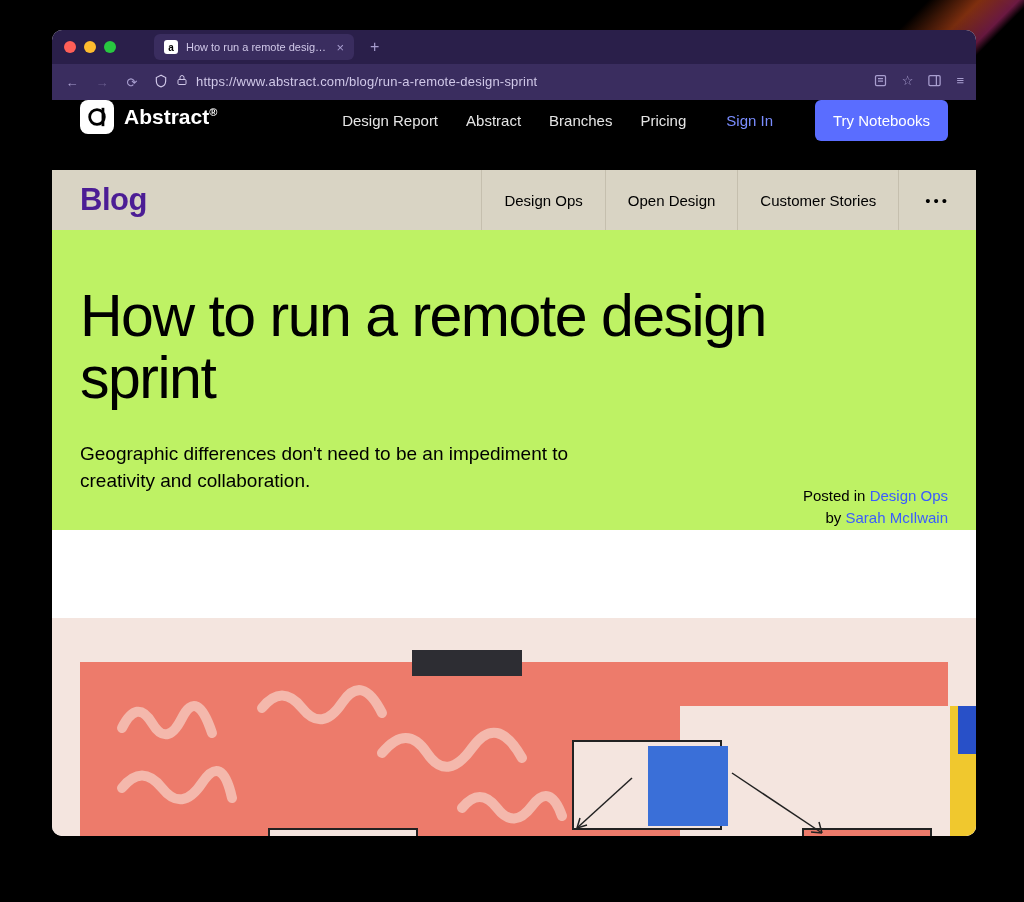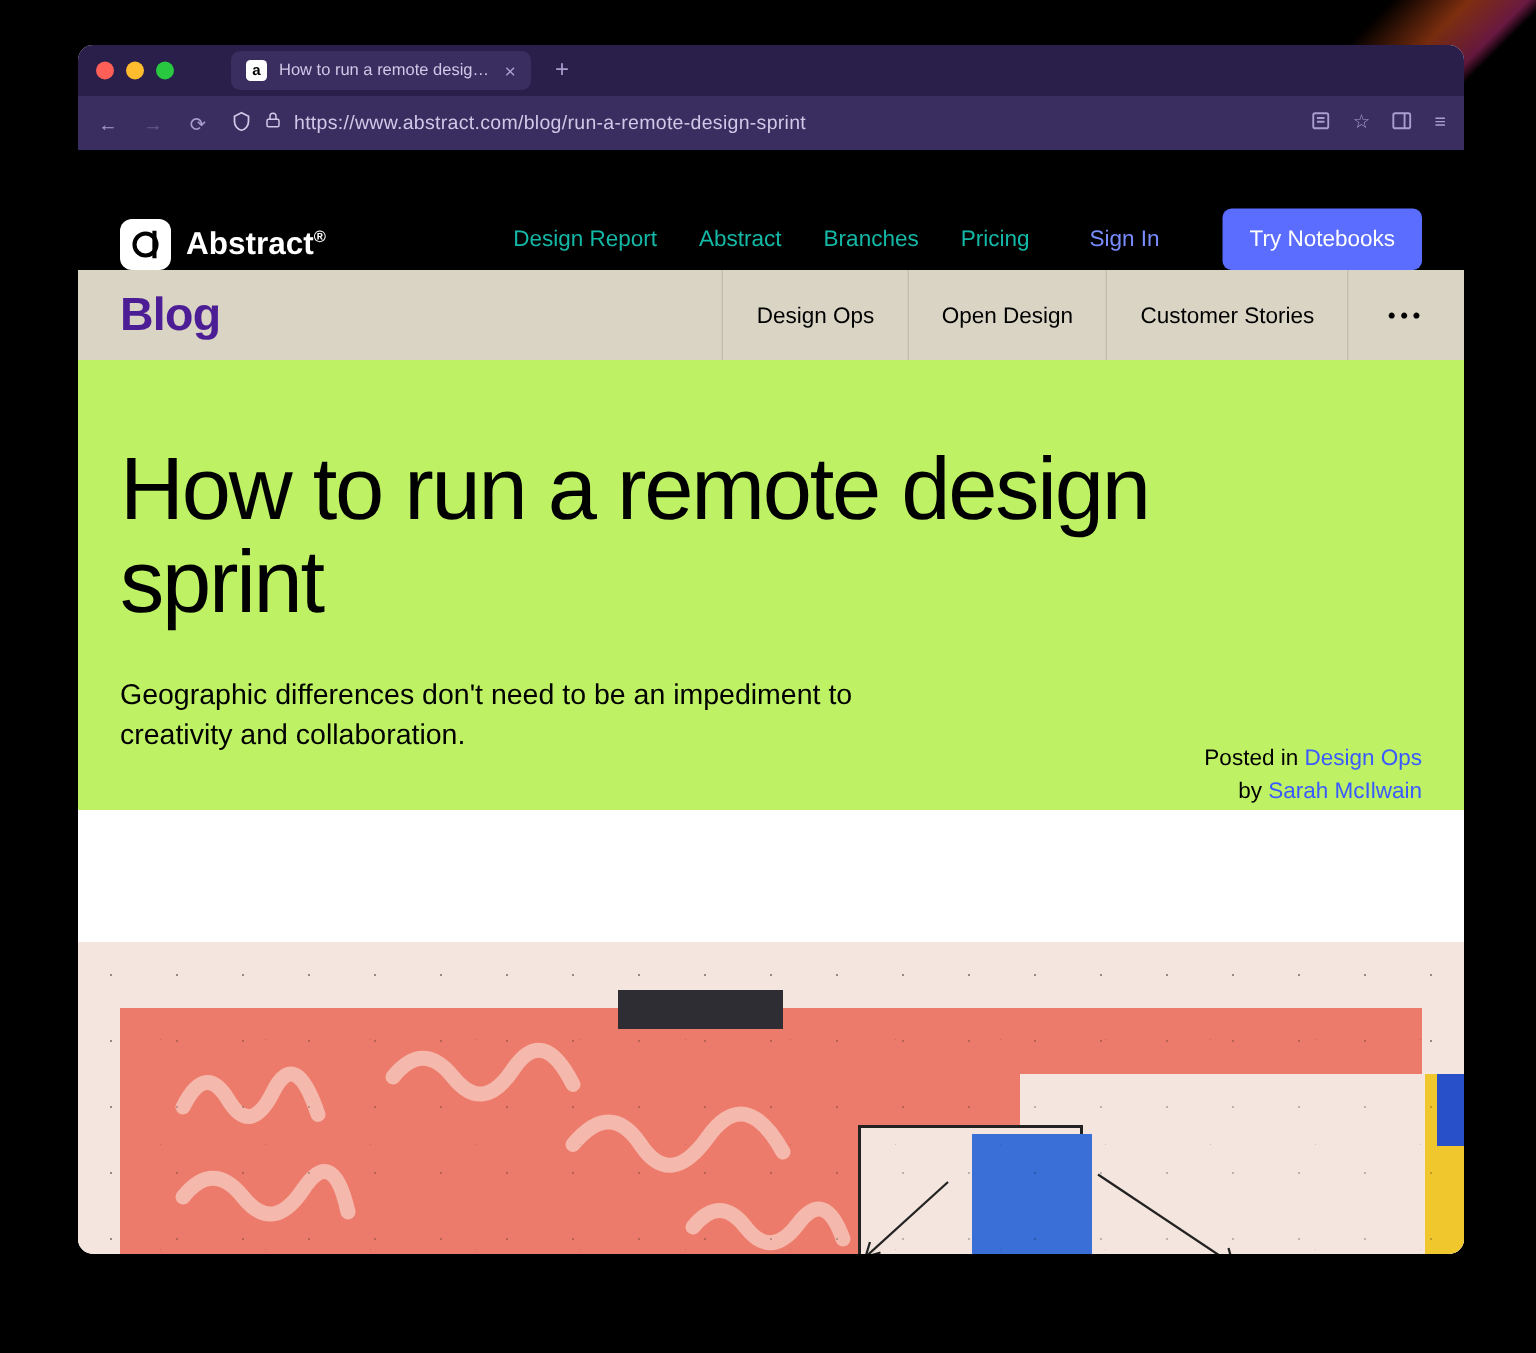--- a/index.html
+++ b/index.html
@@ -91,24 +91,24 @@
     flex: 1;
     display: flex;
     gap: 8px;
     color: #d0c8e8;
   }
   .url-text { letter-spacing: 0.2px; }
   .url-actions { display: flex; gap: 14px; }
 
   
   .site-header {
-    height: 80px;
+    height: 70px;
     background: #000;
     display: flex;
-    align-items: flex-end;
+    align-items: flex-start;
     padding: 0 28px;
     color: #fff;
     font-size: 15px;
     gap: 25px;
   }
   .brand {
     display: flex;
     align-items: center;
     gap: 10px;
     font-size: 21px;
@@ -118,21 +118,21 @@
     width: 34px; height: 34px;
     background: #fff;
     border-radius: 8px;
     display: flex;
     align-items: center;
     justify-content: center;
   }
   .brand-mark svg { width: 22px; height: 22px; }
   .brand-name sup { font-size: 11px; vertical-align: super; }
   .site-nav { display: flex; gap: 28px; margin-left: auto; align-items: center; }
-  .site-nav-link { color: #14b8a6; cursor: pointer; }
+  .site-nav-link { color: #e5e5e5; cursor: pointer; }
   .signin-link { color: #7a8dff; cursor: pointer; margin-left: 12px; }
   .cta-button {
     background: #5a6dff;
     color: #fff;
     padding: 12px 18px;
     border-radius: 6px;
     cursor: pointer;
     margin-left: 14px;
     font-size: 15px;
   }

